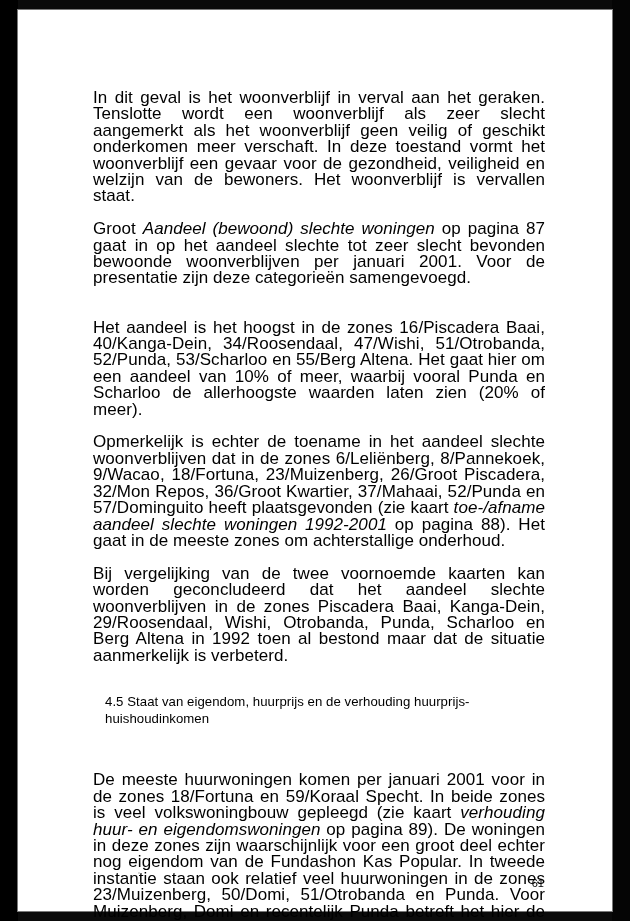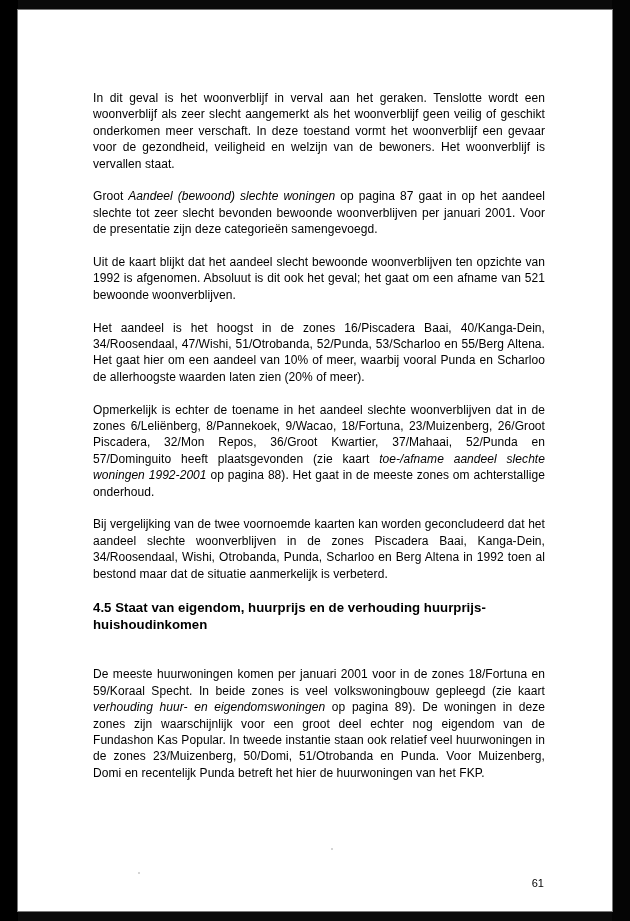--- a/index.html
+++ b/index.html
@@ -33,32 +33,32 @@
   }
   .page-inner {
     position: absolute;
     left: 75px;
     top: 80px;
     width: 452px;
     height: 760px;
   }
   p.para {
     margin: 0 0 0 0;
-    font-size: 12px;
+    font-size: 17px;
     line-height: 16.4px;
     text-align: justify;
     color: #000000;
     letter-spacing: 0.06px;
   }
   .gap { height: 16.4px; }
   h2.heading {
-    margin: 0;
+    margin: 12px;
     font-size: 13.2px;
     line-height: 17.5px;
-    font-weight: bold;
+    font-weight: normal;
     color: #000000;
     text-align: left;
     letter-spacing: 0.05px;
   }
   .italic { font-style: italic; }
   .page-number {
     position: absolute;
     right: 68px;
     bottom: 22px;
     font-size: 11px;
@@ -98,30 +98,29 @@
 
   <div class="page">
     <div class="page-inner">
 
       <p class="para"><span>In dit geval is het woonverblijf in verval aan het geraken. Tenslotte wordt een woonverblijf als zeer slecht aangemerkt als het woonverblijf geen veilig of geschikt onderkomen meer verschaft. In deze toestand vormt het woonverblijf een gevaar voor de gezondheid, veiligheid en welzijn van de bewoners. Het woonverblijf is vervallen staat.</span></p>
       <div class="gap"></div>
 
       <p class="para"><span>Groot </span><span class="italic">Aandeel (bewoond) slechte woningen</span><span> op pagina 87 gaat in op het aandeel slechte tot zeer slecht bevonden bewoonde woonverblijven per januari 2001. Voor de presentatie zijn deze categorieën samengevoegd.</span></p>
       <div class="gap"></div>
 
-      <p class="para"><span>Uit de kaart blijkt dat het aandeel slecht bewoonde woonverblijven ten opzichte van 1992 is afgenomen. Absoluut is dit ook het geval; het gaat om een afname van 521 bewoonde woonverblijven.</span></p>
       <div class="gap"></div>
 
       <p class="para"><span>Het aandeel is het hoogst in de zones 16/Piscadera Baai, 40/Kanga-Dein, 34/Roosendaal, 47/Wishi, 51/Otrobanda, 52/Punda, 53/Scharloo en 55/Berg Altena. Het gaat hier om een aandeel van 10% of meer, waarbij vooral Punda en Scharloo de allerhoogste waarden laten zien (20% of meer).</span></p>
       <div class="gap"></div>
 
       <p class="para"><span>Opmerkelijk is echter de toename in het aandeel slechte woonverblijven dat in de zones 6/Leliënberg, 8/Pannekoek, 9/Wacao, 18/Fortuna, 23/Muizenberg, 26/Groot Piscadera, 32/Mon Repos, 36/Groot Kwartier, 37/Mahaai, 52/Punda en 57/Dominguito heeft plaatsgevonden (zie kaart </span><span class="italic">toe-/afname aandeel slechte woningen 1992-2001</span><span> op pagina 88). Het gaat in de meeste zones om achterstallige onderhoud.</span></p>
       <div class="gap"></div>
 
-      <p class="para"><span>Bij vergelijking van de twee voornoemde kaarten kan worden geconcludeerd dat het aandeel slechte woonverblijven in de zones Piscadera Baai, Kanga-Dein, 34/Roosendaal, Wishi, Otrobanda, Punda, Scharloo en Berg Altena in 1992 toen al bestond maar dat de situatie aanmerkelijk is verbeterd.</span></p>
+      <p class="para"><span>Bij vergelijking van de twee voornoemde kaarten kan worden geconcludeerd dat het aandeel slechte woonverblijven in de zones Piscadera Baai, Kanga-Dein, 29/Roosendaal, Wishi, Otrobanda, Punda, Scharloo en Berg Altena in 1992 toen al bestond maar dat de situatie aanmerkelijk is verbeterd.</span></p>
       <div class="gap"></div>
 
       <h2 class="heading">4.5 Staat van eigendom, huurprijs en de verhouding huurprijs-huishoudinkomen</h2>
       <div class="gap"></div>
 
       <div class="gap"></div>
 
       <p class="para"><span>De meeste huurwoningen komen per januari 2001 voor in de zones 18/Fortuna en 59/Koraal Specht. In beide zones is veel volkswoningbouw gepleegd (zie kaart </span><span class="italic">verhouding huur- en eigendomswoningen</span><span> op pagina 89). De woningen in deze zones zijn waarschijnlijk voor een groot deel echter nog eigendom van de Fundashon Kas Popular. In tweede instantie staan ook relatief veel huurwoningen in de zones 23/Muizenberg, 50/Domi, 51/Otrobanda en Punda. Voor Muizenberg, Domi en recentelijk Punda betreft het hier de huurwoningen van het FKP.</span></p>
 
     </div>

